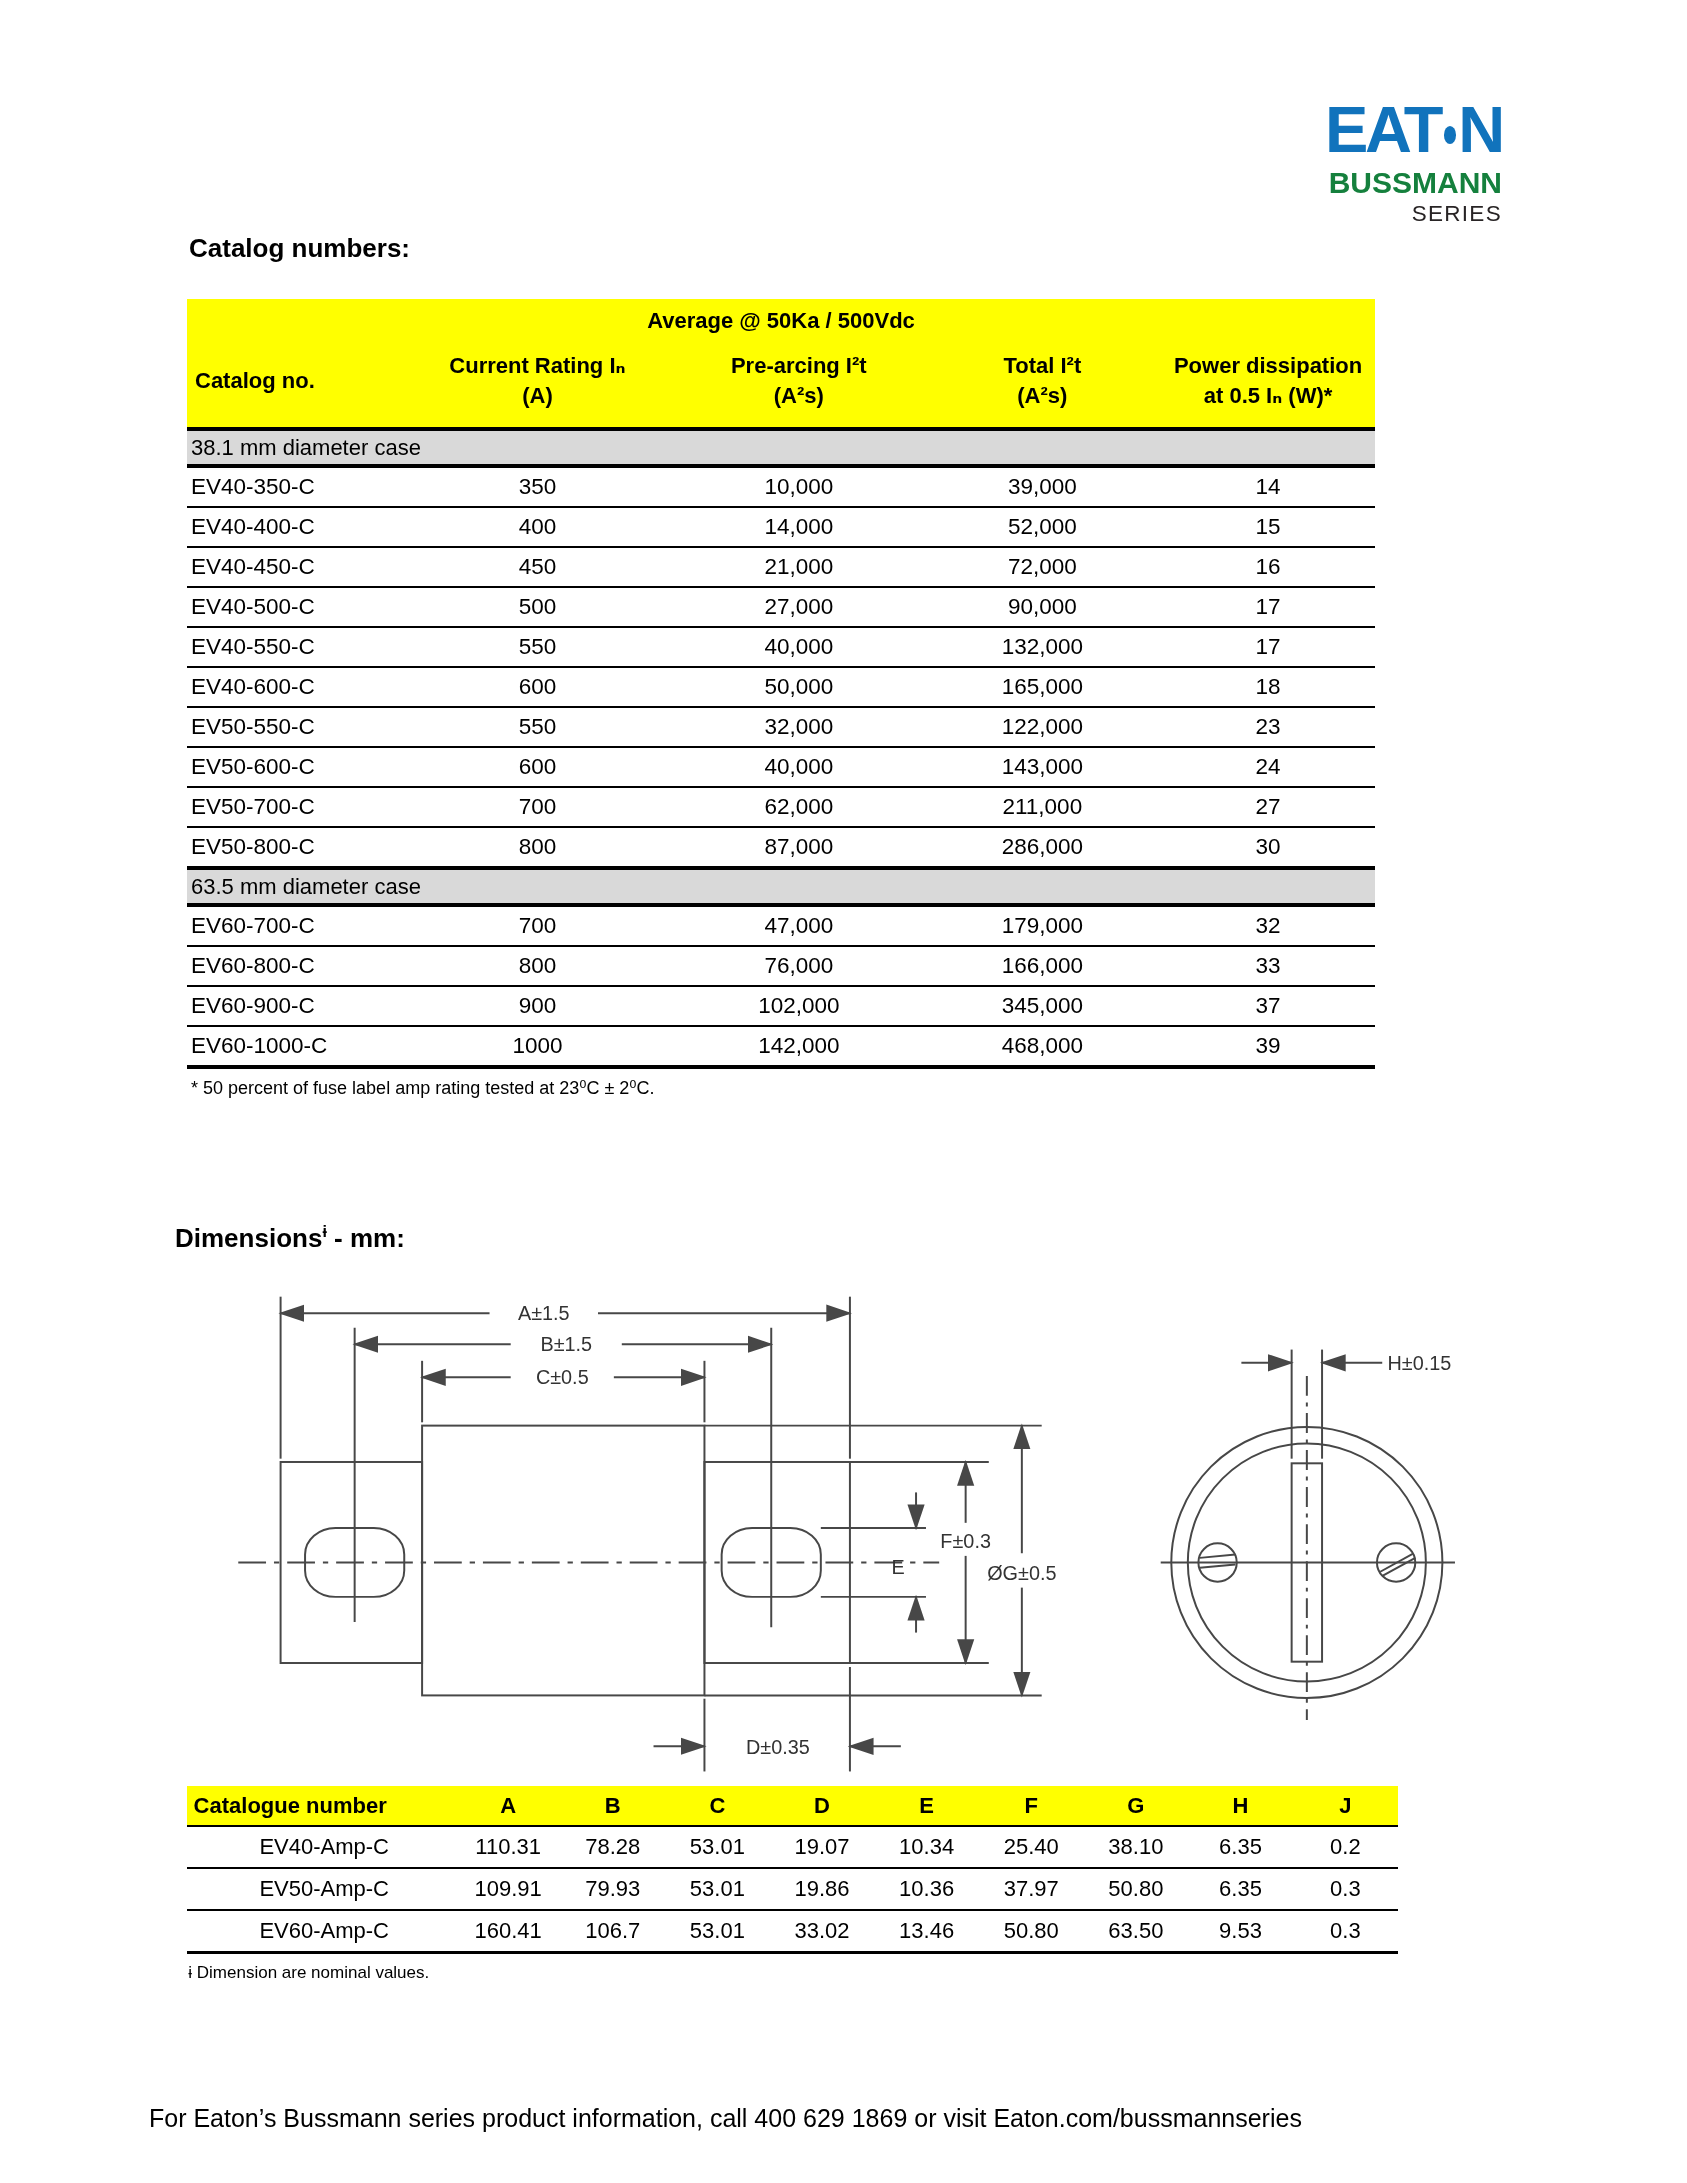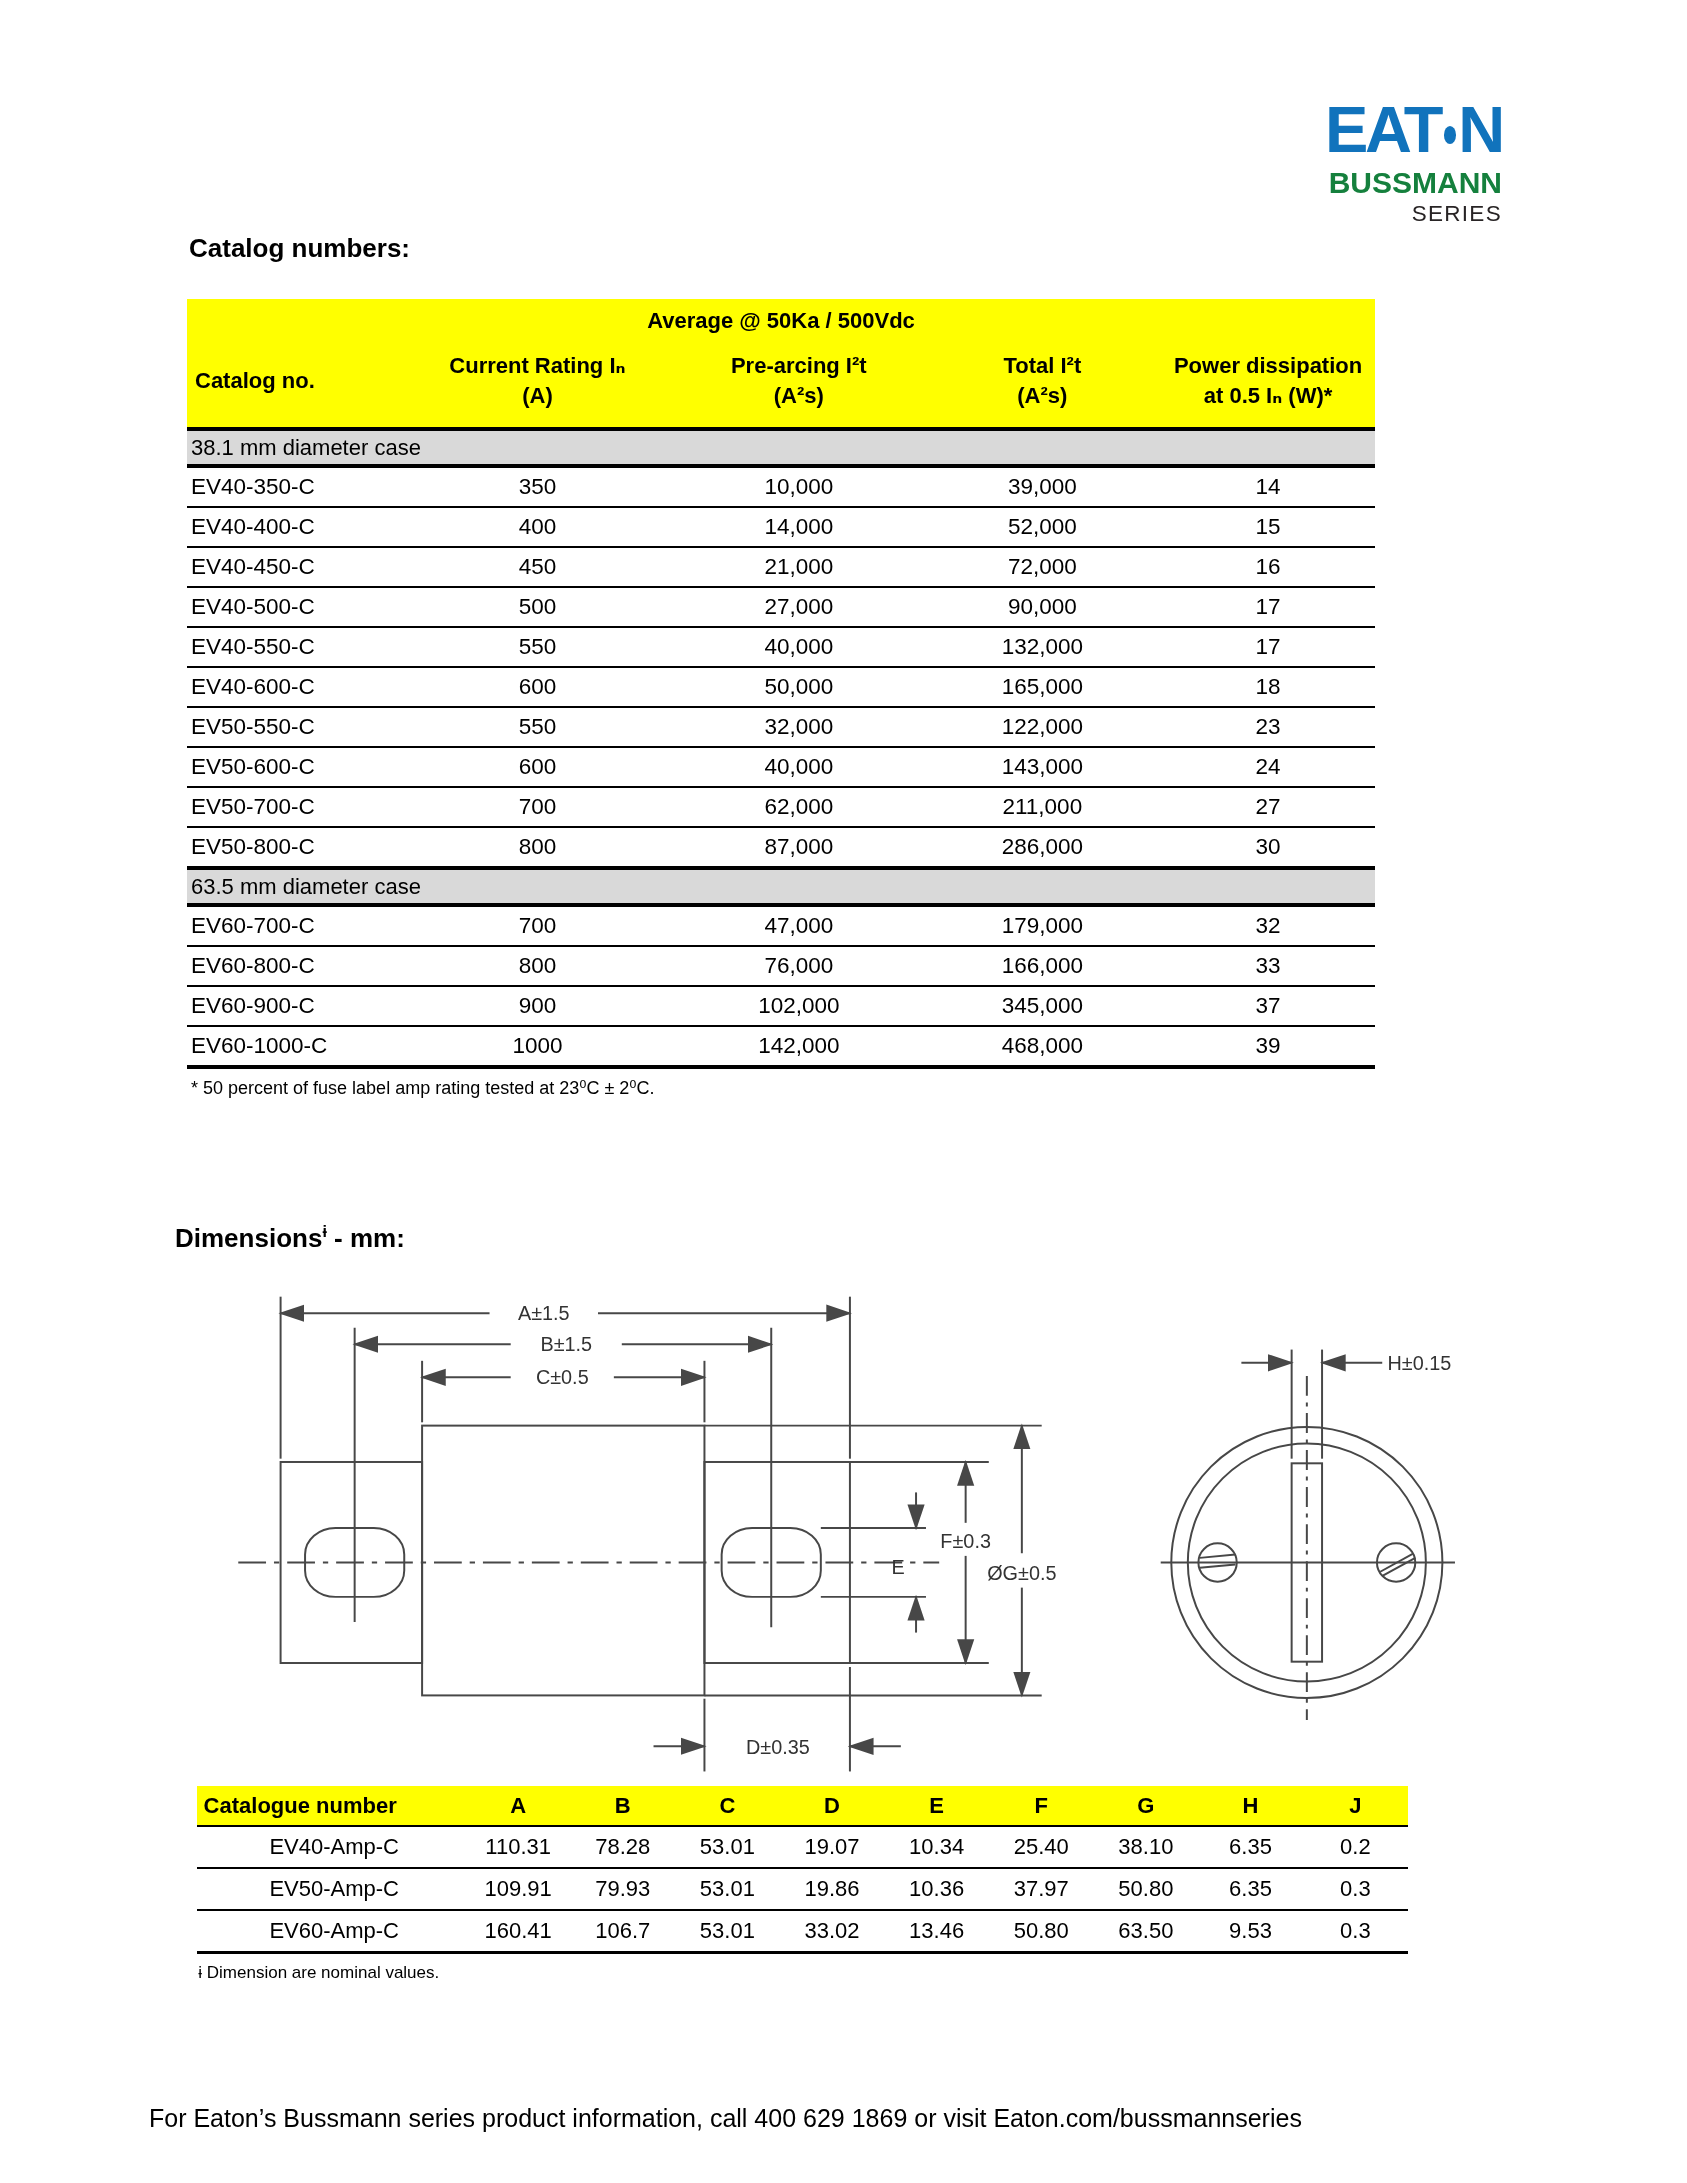--- a/index.html
+++ b/index.html
@@ -32,21 +32,21 @@
   #catalog-table tr.data td{border-bottom:2.6px solid #000;height:38px;text-align:center;font-size:22.5px;}
   #catalog-table tr.data td:first-child{text-align:left;padding-left:4px;}
   #catalog-table tr.data.last td{border-bottom:4px solid #000;}
   .footnote{font-size:18px;margin-top:8px;padding-left:4px;}
 
   
   #drawing{position:absolute;left:198px;top:1257px;width:1489px;height:529px;}
   #drawing text{font-size:30px;fill:#333;font-family:"Liberation Sans","DejaVu Sans",sans-serif;}
 
   
-  #dims-wrap{position:absolute;left:197px;top:1786px;width:1211px;}
+  #dims-wrap{position:absolute;left:187px;top:1786px;width:1211px;}
   #dims-table th{background:#FFFF00;font-weight:700;font-size:22px;height:37px;text-align:center;border-bottom:2.6px solid #000;}
   #dims-table th.first{text-align:left;padding-left:6.6px;}
   #dims-table td{font-size:22px;height:38px;text-align:center;border-bottom:2.6px solid #000;}
   #dims-table td:first-child{text-align:center;padding-left:6.6px;}
   #dims-table tr.last td{border-bottom:3.3px solid #000;}
   #dims-footnote{font-size:17px;margin-top:9.3px;padding-left:1.3px;}
 
   
   #footer{position:absolute;left:149px;top:2104px;width:1442px;font-size:25px;color:#000;}
 </style>

